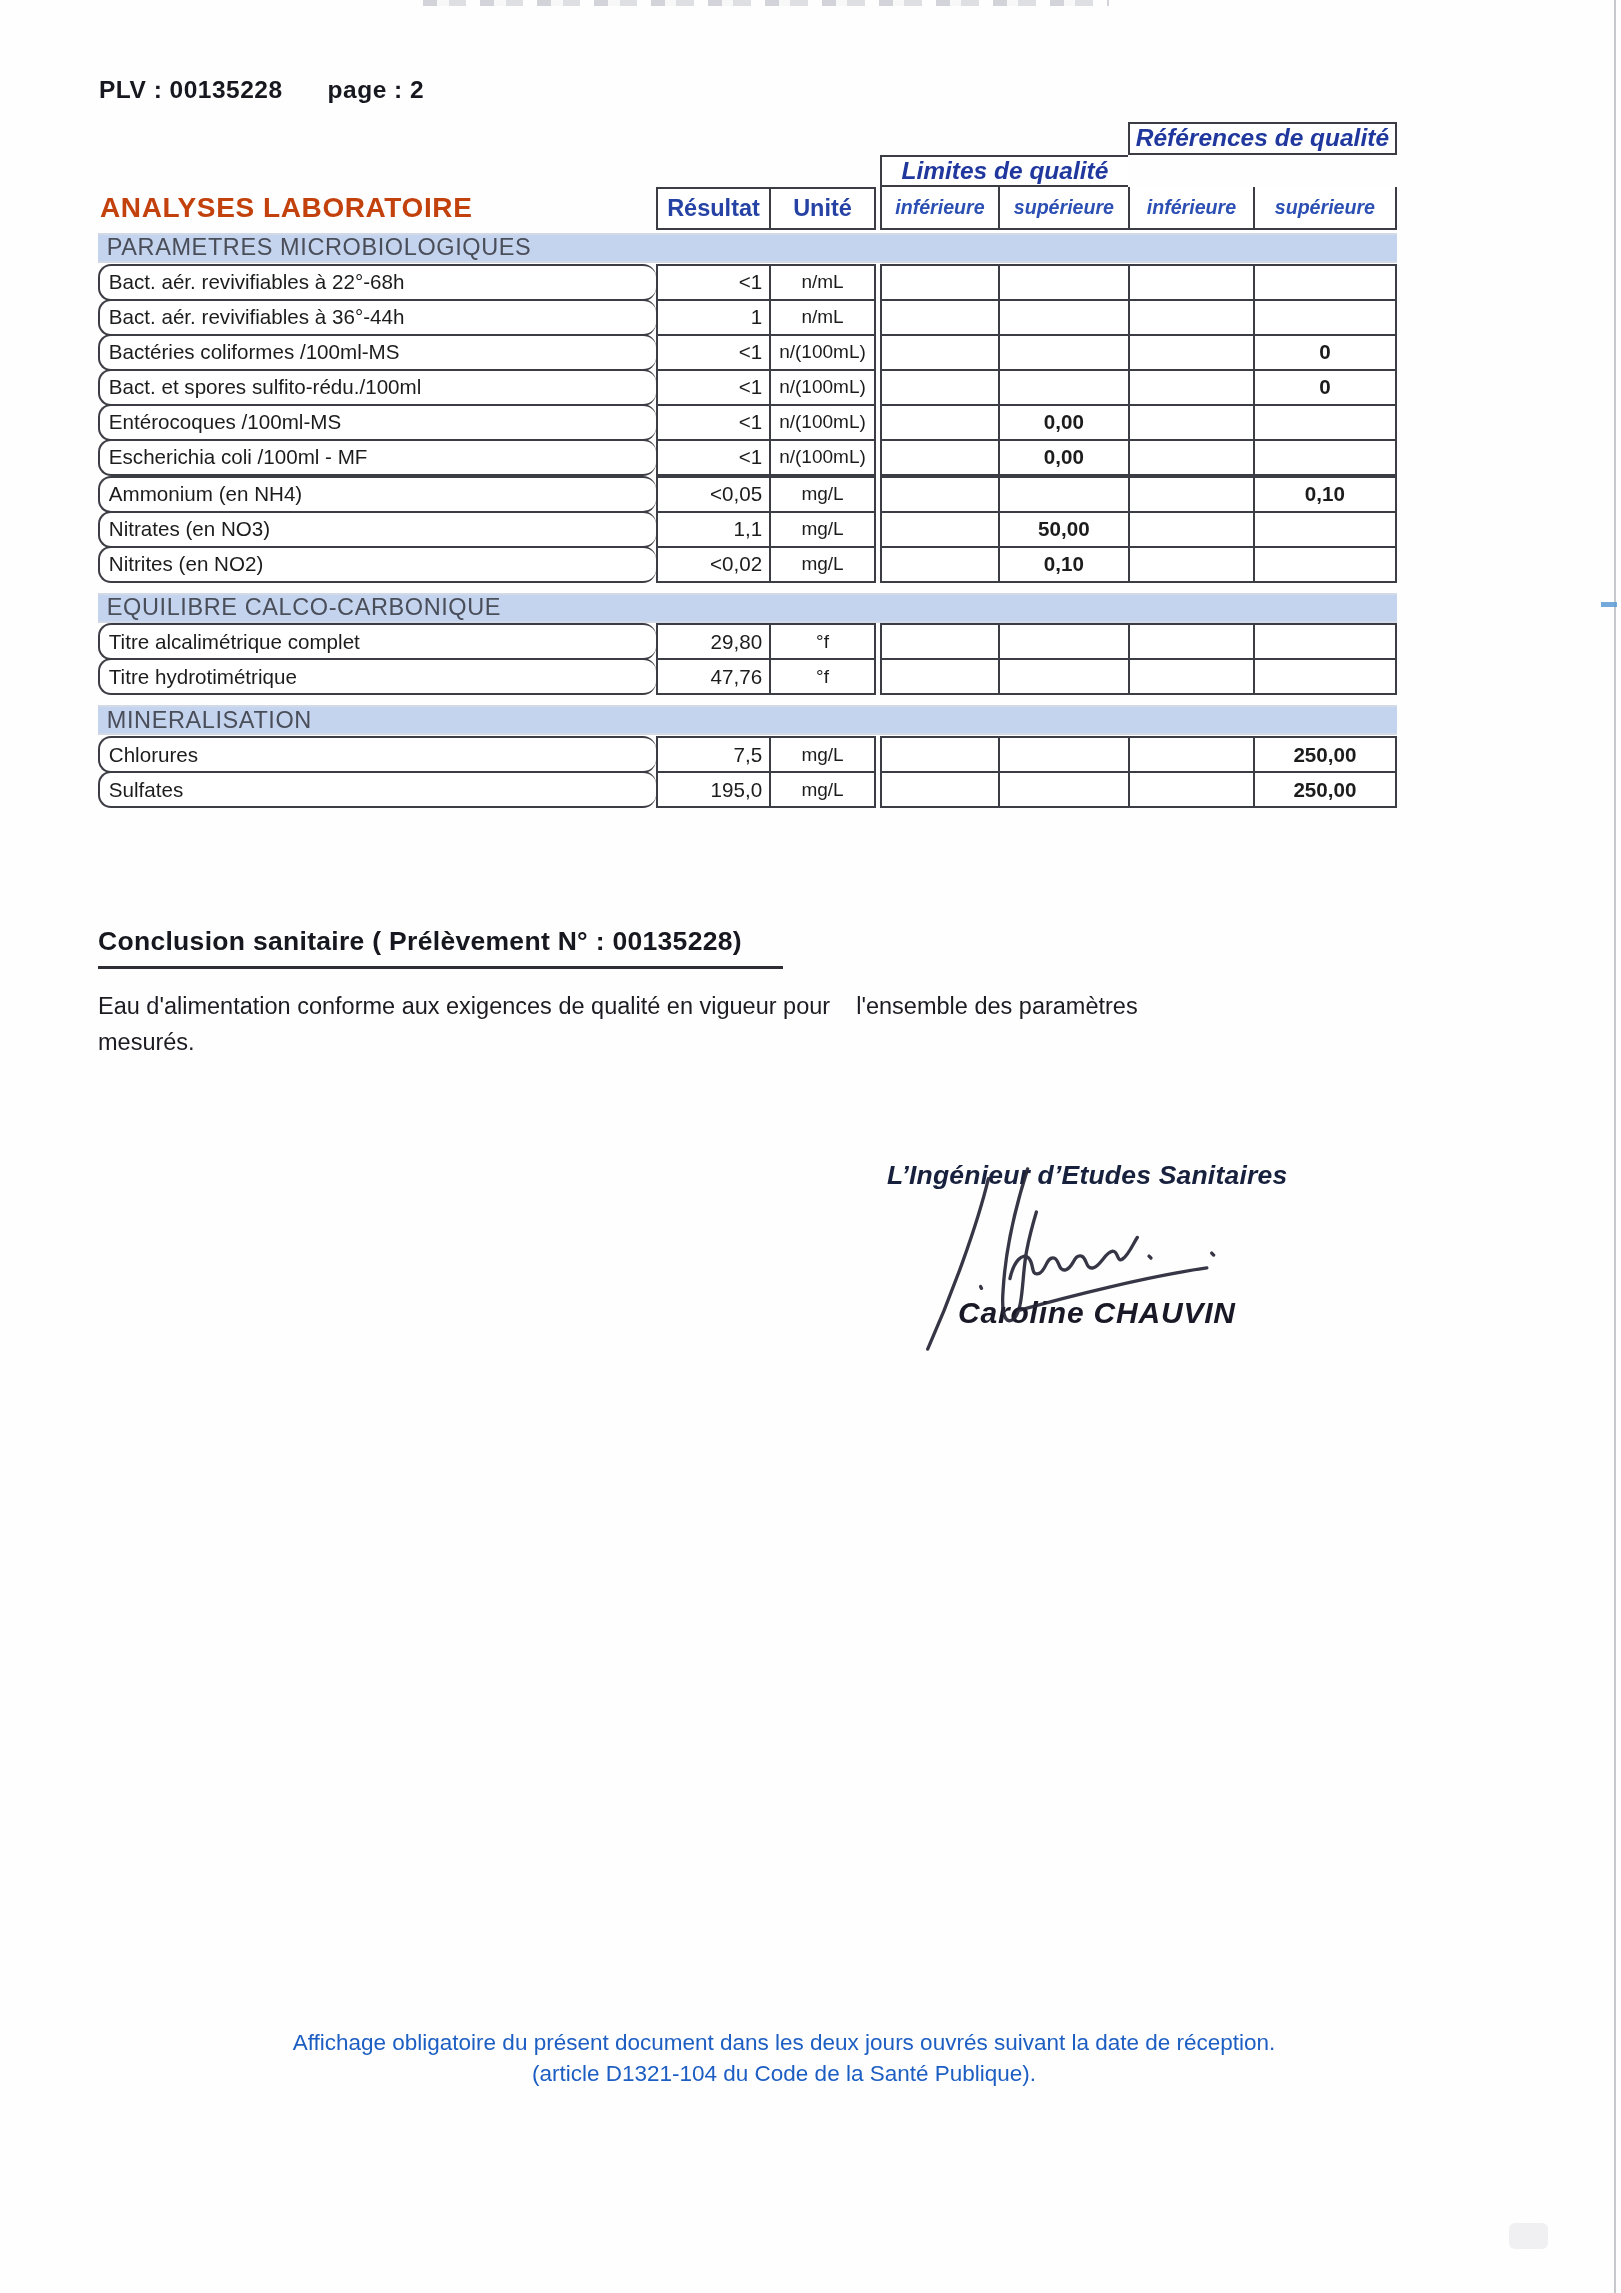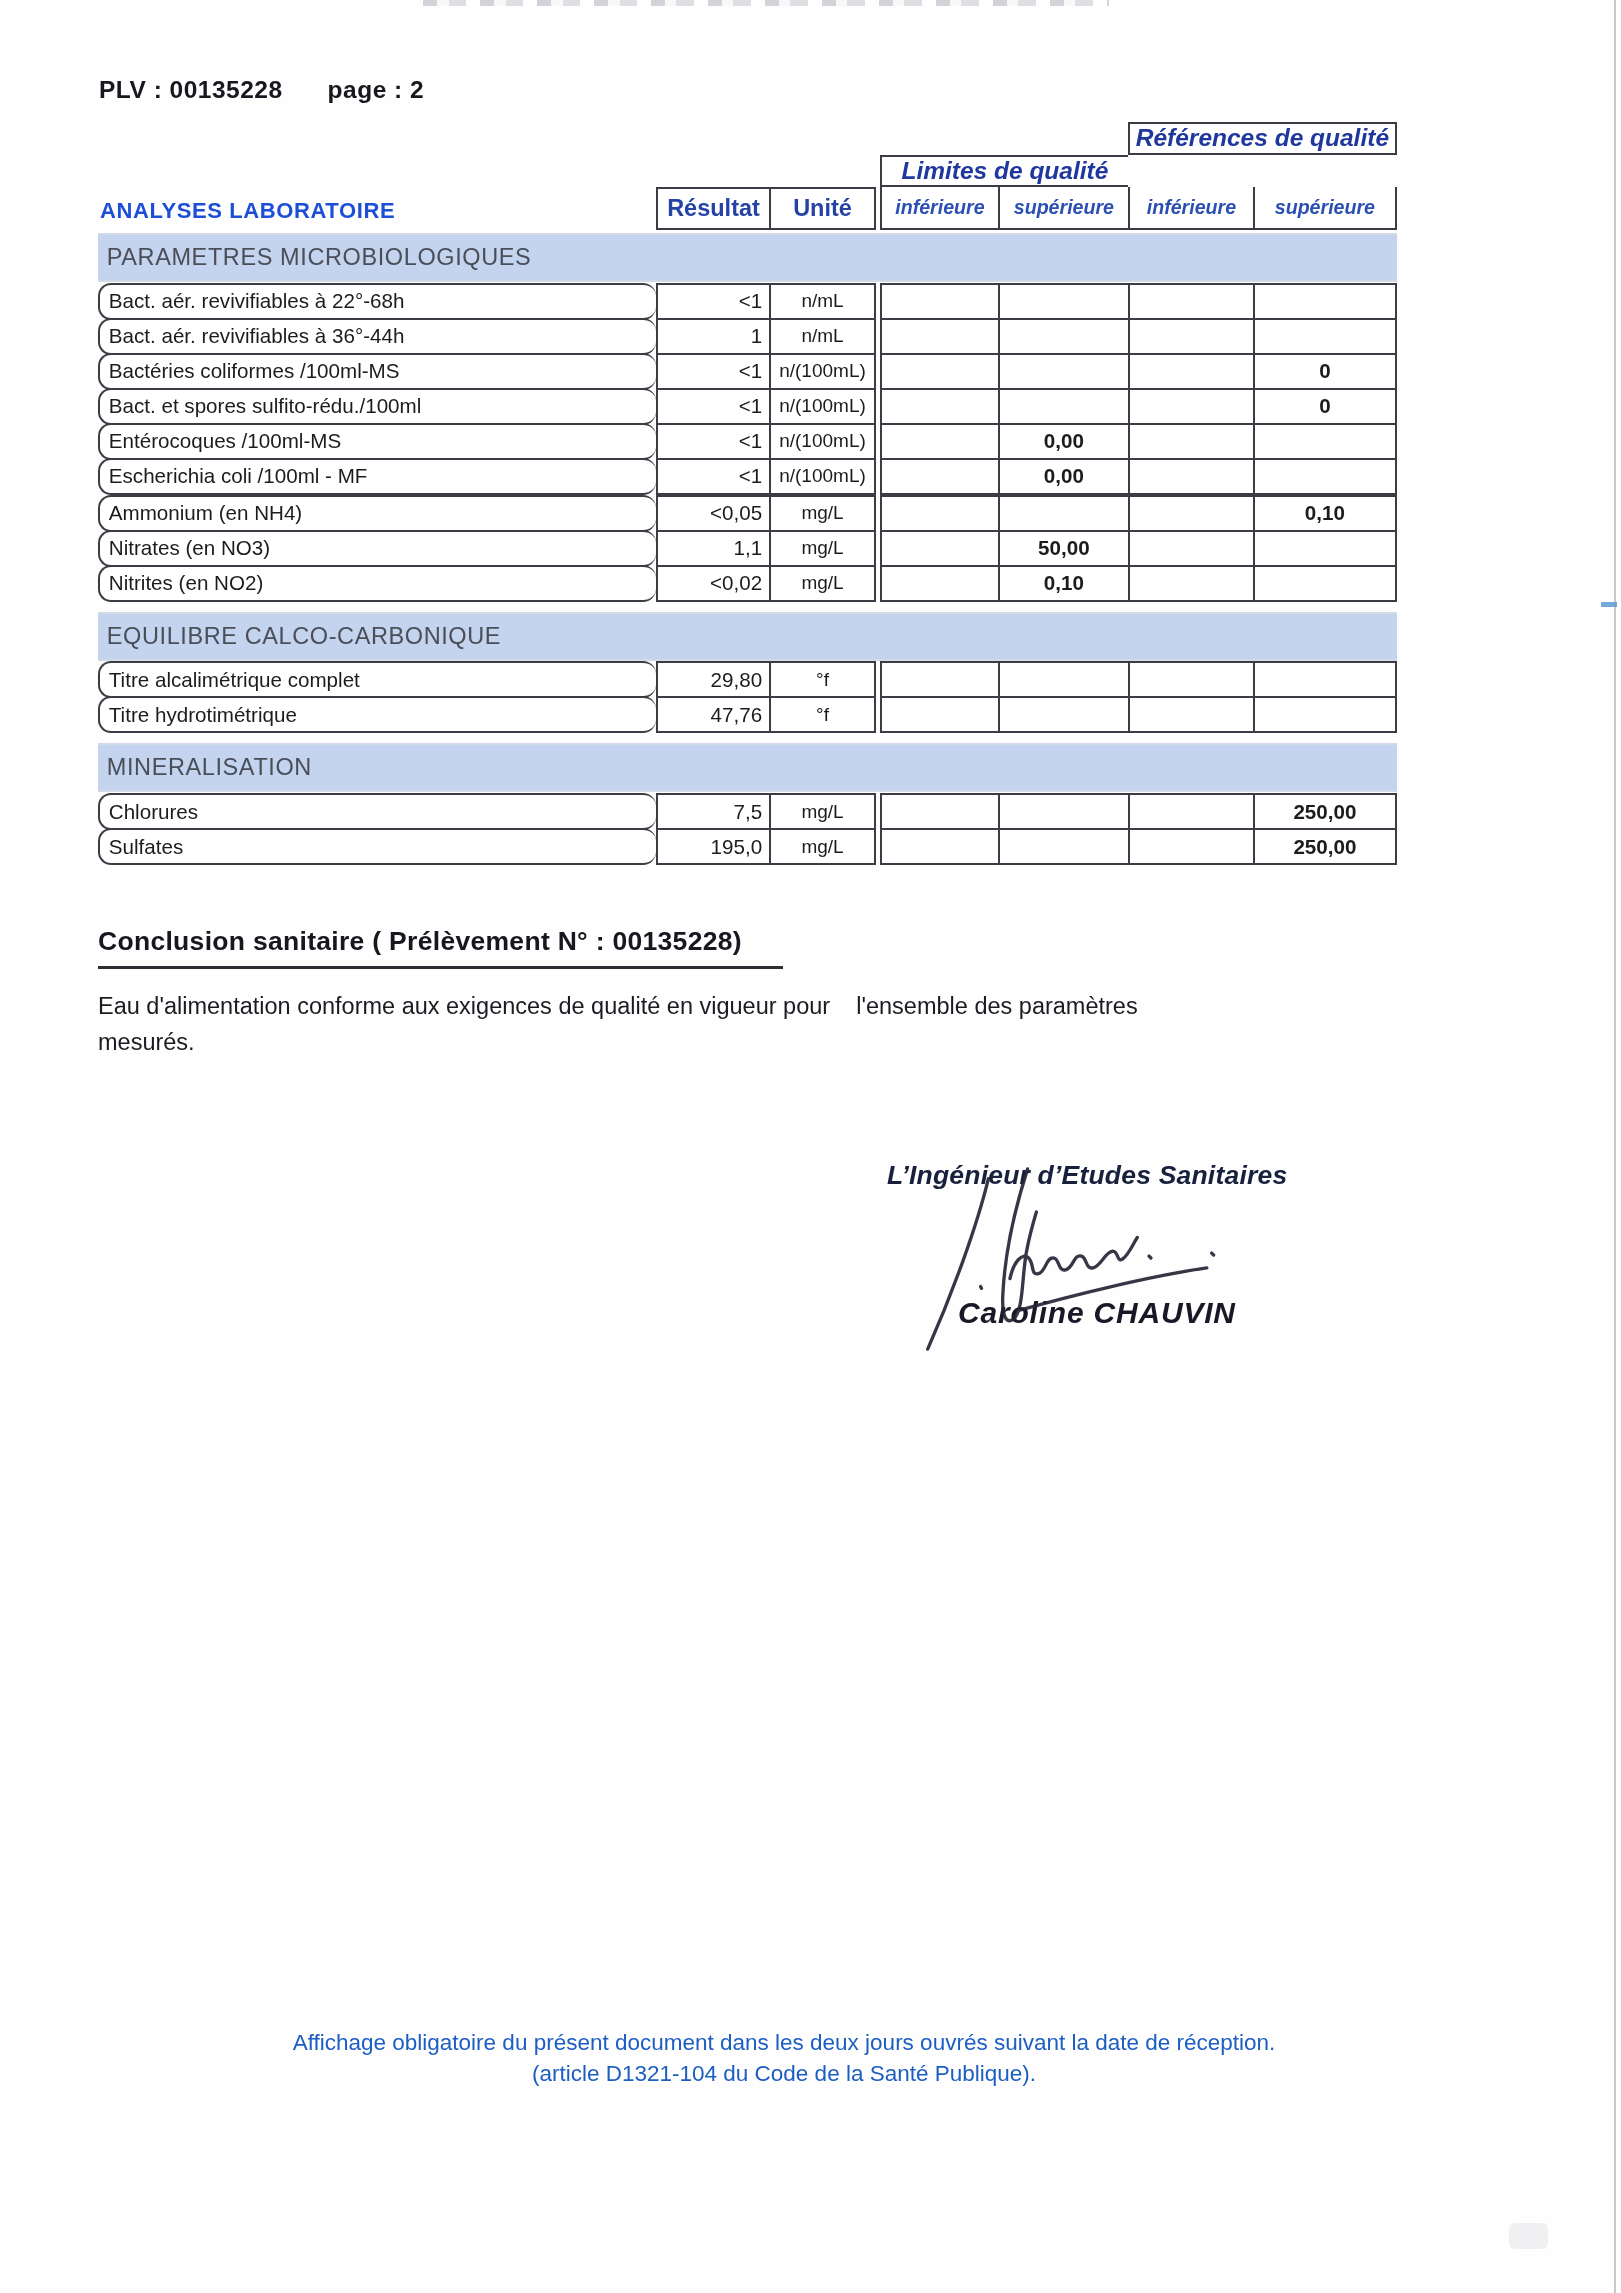--- a/index.html
+++ b/index.html
@@ -29,34 +29,34 @@
 
   .hdr-box-row{height:65px;}
   .hdr-box{border:2px solid var(--bd);display:flex;align-items:center;justify-content:center;
     font-size:24.5px;font-weight:700;font-style:italic;color:#20389e;background:#fff;
     white-space:nowrap;overflow:hidden;}
   .hdr-box.lim{grid-column:5/7;border-right:none;}
   .hdr-box.ref{grid-column:7/9;}
 
   .colhead-row{height:43px;}
   .analyses-cell{grid-column:1;display:flex;align-items:flex-end;padding:0 0 5.9px 2px;
-    font-size:22px;font-weight:700;color:#1d4ed8;letter-spacing:0.6px;}
+    font-size:28px;font-weight:700;color:#c2410c;letter-spacing:0.6px;}
   .head-cell{border:2px solid var(--bd);display:flex;align-items:center;justify-content:center;
     font-size:23.5px;font-weight:700;color:#2542a4;background:#fff;}
   .head-cell.res{grid-column:2;border-right:none;}
   .head-cell.unitc{grid-column:3;}
   .limh{border-left:2px solid var(--bd);border-bottom:2px solid var(--bd);border-top:none;
     display:flex;align-items:center;justify-content:center;background:#fff;
     font-size:19.6px;font-weight:600;font-style:italic;color:#2b4fb3;}
   .limh.g5{grid-column:5;}
   .limh.g6{grid-column:6;}
   .limh.g7{grid-column:7;}
   .limh.g8{grid-column:8;border-right:2px solid var(--bd);}
 
-  .band{height:45px;margin-top:7.8px;margin-bottom:2.9px;background:#c4d3ee;
+  .band{height:26px;margin-top:7.8px;margin-bottom:2.9px;background:#c4d3ee;
     display:flex;align-items:center;padding-left:8.8px;box-sizing:border-box;
     font-size:23.5px;color:#4a4e59;letter-spacing:0.6px;
     box-shadow:0 -2px 0 rgba(160,175,205,.45), 0 2px 0 rgba(160,175,205,.45);}
   .band.first{margin-top:4.9px;}
   .band.wide-gap{margin-top:11.8px;}
 
   .trow{display:grid;grid-template-columns:var(--cols);height:37px;}
   .row-block .trow + .trow{margin-top:-2px;}
   .cell{border:2px solid var(--bd);background:#fff;display:flex;align-items:center;
     overflow:hidden;white-space:nowrap;box-sizing:border-box;}

